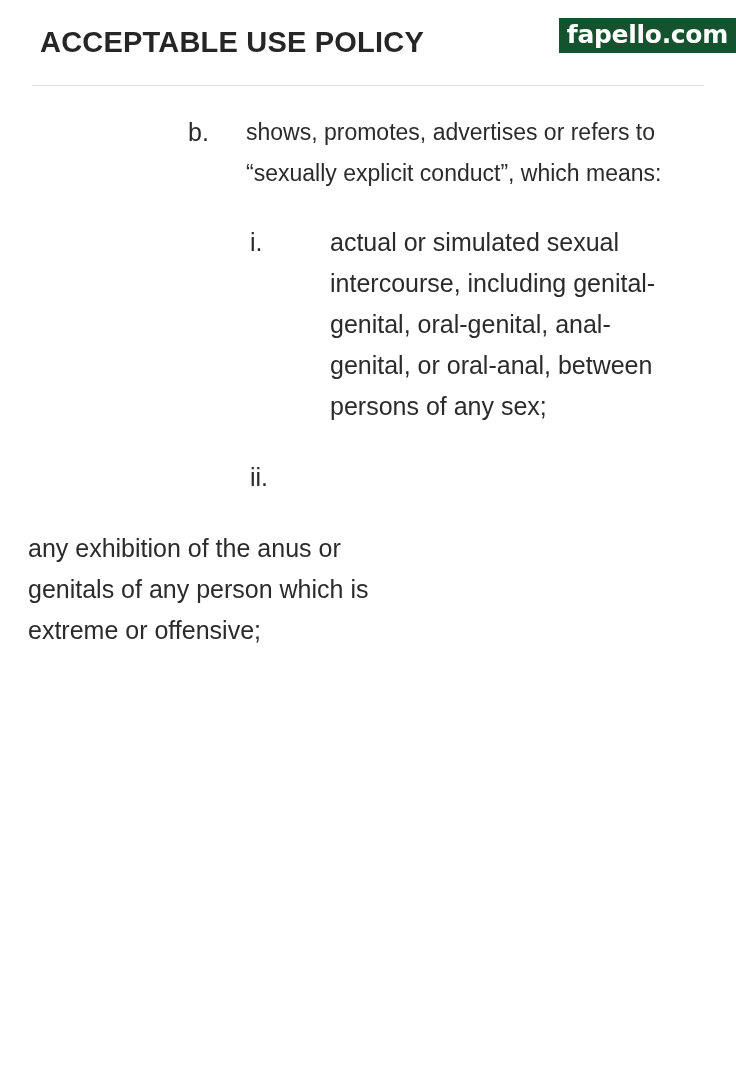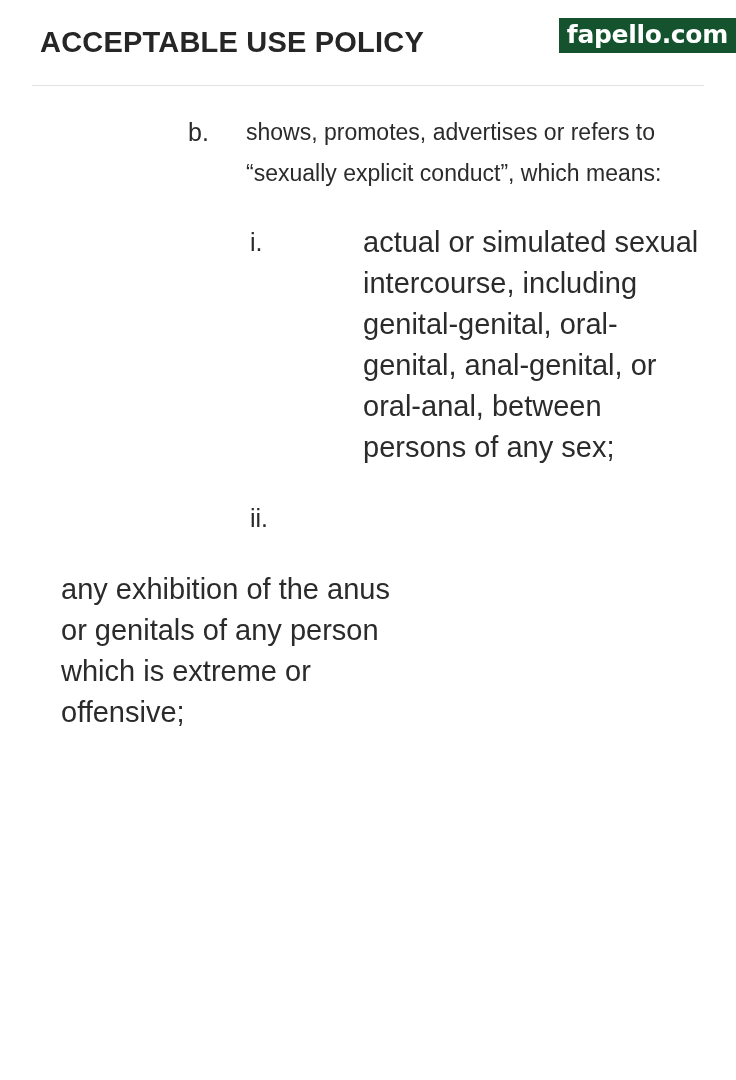--- a/index.html
+++ b/index.html
@@ -88,25 +88,24 @@
   .marker-roman {
     padding-left: 222px;
     width: 80px;
     flex: 0 0 80px;
     box-sizing: content-box;
     font-size: 25px;
     line-height: 41px;
     color: #2b2b2b;
   }
   .sub-text {
-    font-size: 29px;
+    font-size: 25px;
     line-height: 41px;
     color: #2b2b2b;
     max-width: 350px;
-    margin-left: 33px;
   }
 </style>
 </head>
 <body>
 
 <div class="page">
 
   <div class="watermark">fapello.com</div>
 
   <h1 class="doc-title">ACCEPTABLE USE POLICY</h1>

